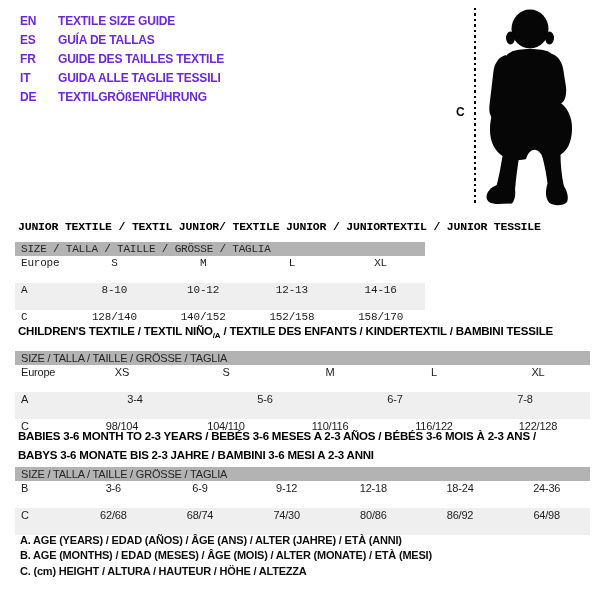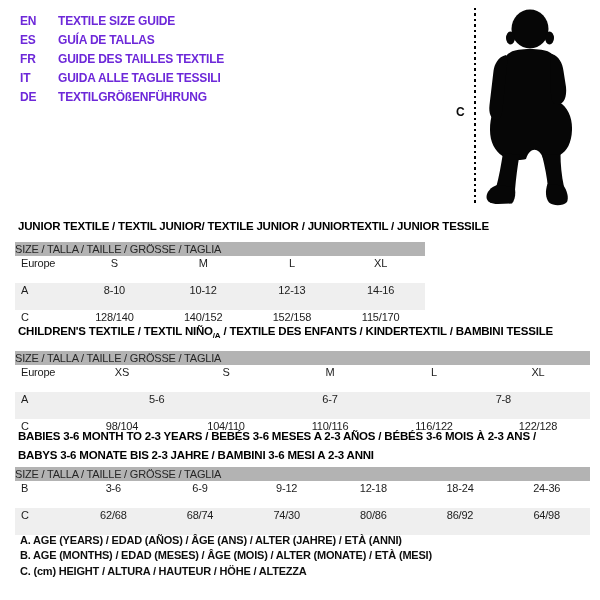--- a/index.html
+++ b/index.html
@@ -13,27 +13,27 @@
   .lang-code{width:38px;}
   
   .baby-svg{position:absolute;left:483px;top:8px;width:92px;height:200px;}
   .measure-line{
     position:absolute;left:474px;top:8px;width:2px;height:198px;
     background-image:repeating-linear-gradient(to bottom,#000 0,#000 2.5px,transparent 2.5px,transparent 5.5px);
   }
   .c-label{position:absolute;left:456px;top:105px;font-size:12px;font-weight:bold;color:#0a0a0a;}
   
   .table-block{position:absolute;}
-  .t1{left:15px;top:217px;width:410px;}
+  .t1{left:15px;top:217px;width:410px;font-family:Liberation Mono, monospace;}
   .t2{left:15px;top:322px;width:575px;}
   .t3{left:15px;top:427px;width:575px;}
   .tbl-title{font-weight:bold;font-size:11.5px;line-height:19px;color:#000;margin:0 0 6px 3px;white-space:nowrap;}
   .t3 .tbl-title{margin-bottom:2px;}
   .tbl-title sub{font-size:8px;}
-  .band{height:14px;line-height:14px;font-size:11px;color:#262626;}
+  .band{height:14px;line-height:14px;font-size:11px;padding-left:6px;color:#262626;}
   .trow{display:flex;height:27px;line-height:15.4px;font-size:11px;color:#1c1c1c;}
   .trow .rlabel{width:55px;padding-left:6px;box-sizing:border-box;}
   .trow .cell{flex:1;text-align:center;}
   
   .footnotes{position:absolute;left:20px;top:533px;}
   .footnote{font-size:11px;line-height:15.3px;font-weight:bold;color:#0e0e0e;white-space:nowrap;}
 </style>
 </head>
 <body>
 
@@ -105,38 +105,39 @@
           <div class="cell">8-10</div>
           <div class="cell">10-12</div>
           <div class="cell">12-13</div>
           <div class="cell">14-16</div>
         </div>
         <div class="trow">
           <div class="rlabel">C</div>
           <div class="cell">128/140</div>
           <div class="cell">140/152</div>
           <div class="cell">152/158</div>
-          <div class="cell">115/170</div>
+          <div class="cell">158/170</div>
         </div>
       </div>
       <div class="table-block t2">
         <div class="tbl-title">
           <div><span>CHILDREN'S TEXTILE / TEXTIL NIÑO</span><sub>/A</sub><span> / TEXTILE DES ENFANTS / KINDERTEXTIL / BAMBINI TESSILE</span></div>
         </div>
         <div class="band" style="background: rgb(179, 179, 179);">SIZE / TALLA / TAILLE / GRÖSSE / TAGLIA</div>
         <div class="trow">
           <div class="rlabel">Europe</div>
           <div class="cell">XS</div>
           <div class="cell">S</div>
           <div class="cell">M</div>
           <div class="cell">L</div>
           <div class="cell">XL</div>
         </div>
         <div class="trow" style="background: rgb(239, 239, 239);">
           <div class="rlabel">A</div>
+          <div class="cell">3-4</div>
           <div class="cell">5-6</div>
           <div class="cell">6-7</div>
           <div class="cell">7-8</div>
         </div>
         <div class="trow">
           <div class="rlabel">C</div>
           <div class="cell">98/104</div>
           <div class="cell">104/110</div>
           <div class="cell">110/116</div>
           <div class="cell">116/122</div>

